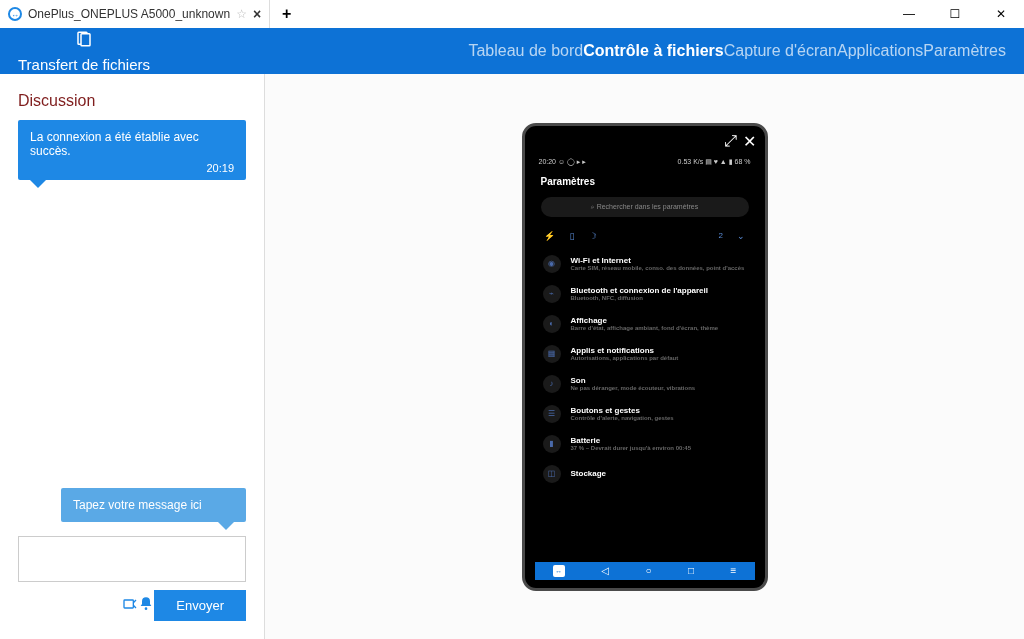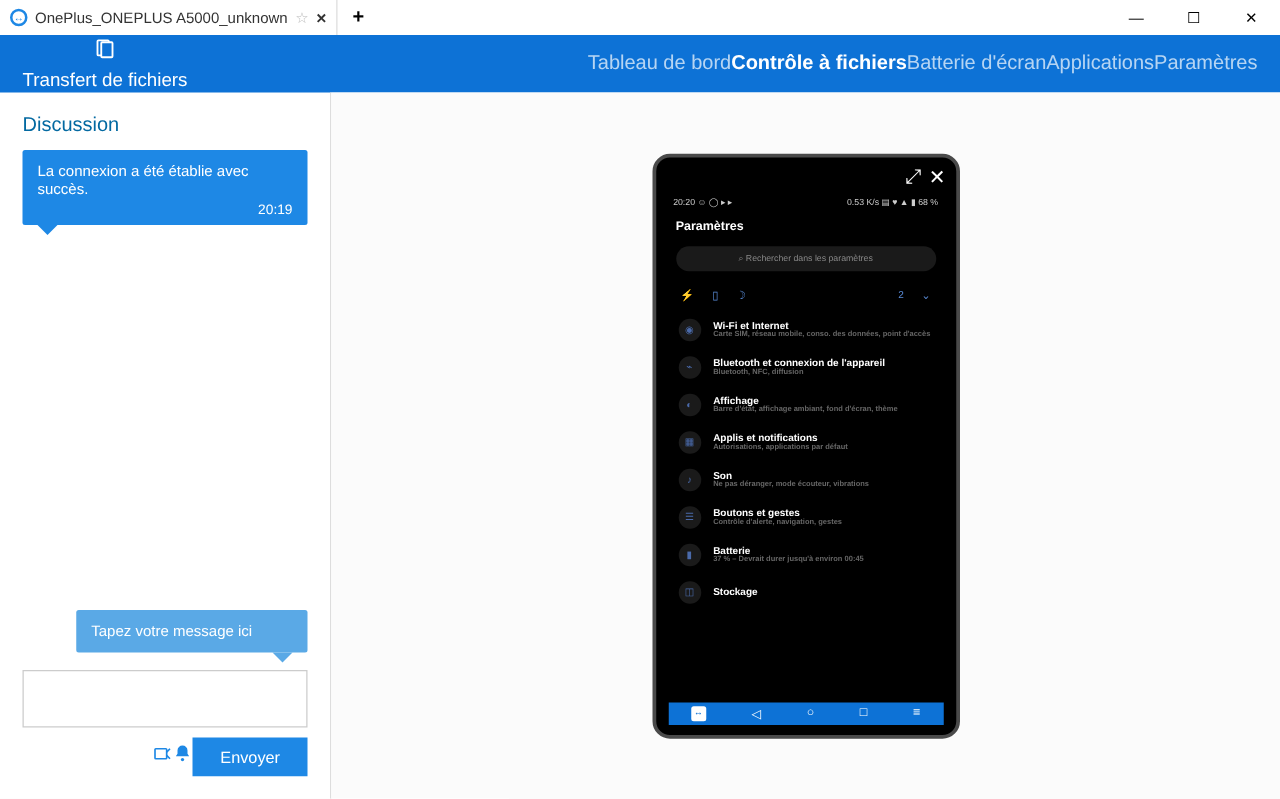--- a/index.html
+++ b/index.html
@@ -18,21 +18,21 @@
 
 .header-bar { height: 46px; background: #0d72d6; display: flex; align-items: center; padding: 0 18px; color: #fff; }
 .ft-label { display: flex; align-items: center; gap: 8px; font-size: 15px; flex-direction: column; }
 .ft-icon { width: 18px; height: 18px; }
 .nav-tabs { display: flex; margin-left: auto; font-size: 16px; }
 .nav-tab { color: rgba(255,255,255,0.7); cursor: pointer; white-space: nowrap; }
 .nav-tab.active { color: #fff; font-weight: bold; }
 
 .main { display: flex; height: calc(639px - 28px - 46px); }
 .sidebar { width: 265px; border-right: 1px solid #ddd; padding: 18px; display: flex; flex-direction: column; }
-.discussion-title { color: #0369a1; font-size: 16px; margin-bottom: 10px; }
+.discussion-title { color: #7f1d1d; font-size: 16px; margin-bottom: 10px; }
 .msg-bubble { background: #1e88e5; color: #fff; padding: 10px 12px 6px 12px; font-size: 12px; border-radius: 2px; position: relative; margin-bottom: 10px; }
 .msg-bubble::after { content: ''; position: absolute; bottom: -8px; left: 12px; border: 8px solid transparent; border-top-color: #1e88e5; border-bottom: 0; }
 .msg-time { text-align: right; font-size: 11px; margin-top: 4px; }
 .spacer { flex: 1; }
 .hint-bubble { background: #5aa9e6; color: #fff; font-size: 12px; padding: 10px 12px; border-radius: 2px; position: relative; margin-bottom: 14px; align-self: flex-end; width: 185px; }
 .hint-bubble::after { content: ''; position: absolute; bottom: -8px; right: 12px; border: 8px solid transparent; border-top-color: #5aa9e6; border-bottom: 0; }
 .msg-input { width: 100%; height: 46px; border: 1px solid #ccc; margin-bottom: 8px; padding: 6px; font-size: 12px; resize: none; }
 .sidebar-footer { display: flex; align-items: center; justify-content: flex-end; }
 .footer-icon { color: #1e88e5; font-size: 16px; cursor: pointer; }
 .send-btn { background: #1e88e5; color: #fff; border: none; padding: 8px 22px; font-size: 13px; cursor: pointer; }
@@ -85,21 +85,21 @@
   <div class="ft-label">
     <svg class="ft-icon" viewBox="0 0 24 24" fill="none" stroke="#fff" stroke-width="2">
         <rect x="4" y="3" width="12" height="16" rx="1"></rect>
         <rect x="8" y="5" width="12" height="16" rx="1" fill="#0d72d6"></rect>
       </svg>
     <span>Transfert de fichiers</span>
   </div>
   <div class="nav-tabs">
     <div class="nav-tab">Tableau de bord</div>
     <div class="nav-tab active">Contrôle à fichiers</div>
-    <div class="nav-tab">Batterie d'écran</div>
+    <div class="nav-tab">Capture d'écran</div>
     <div class="nav-tab">Applications</div>
     <div class="nav-tab">Paramètres</div>
   </div>
 </div>
 
 <div class="main">
   <div class="sidebar">
     <div class="discussion-title">Discussion</div>
     <div class="msg-bubble">
       <div>La connexion a été établie avec succès.</div>

